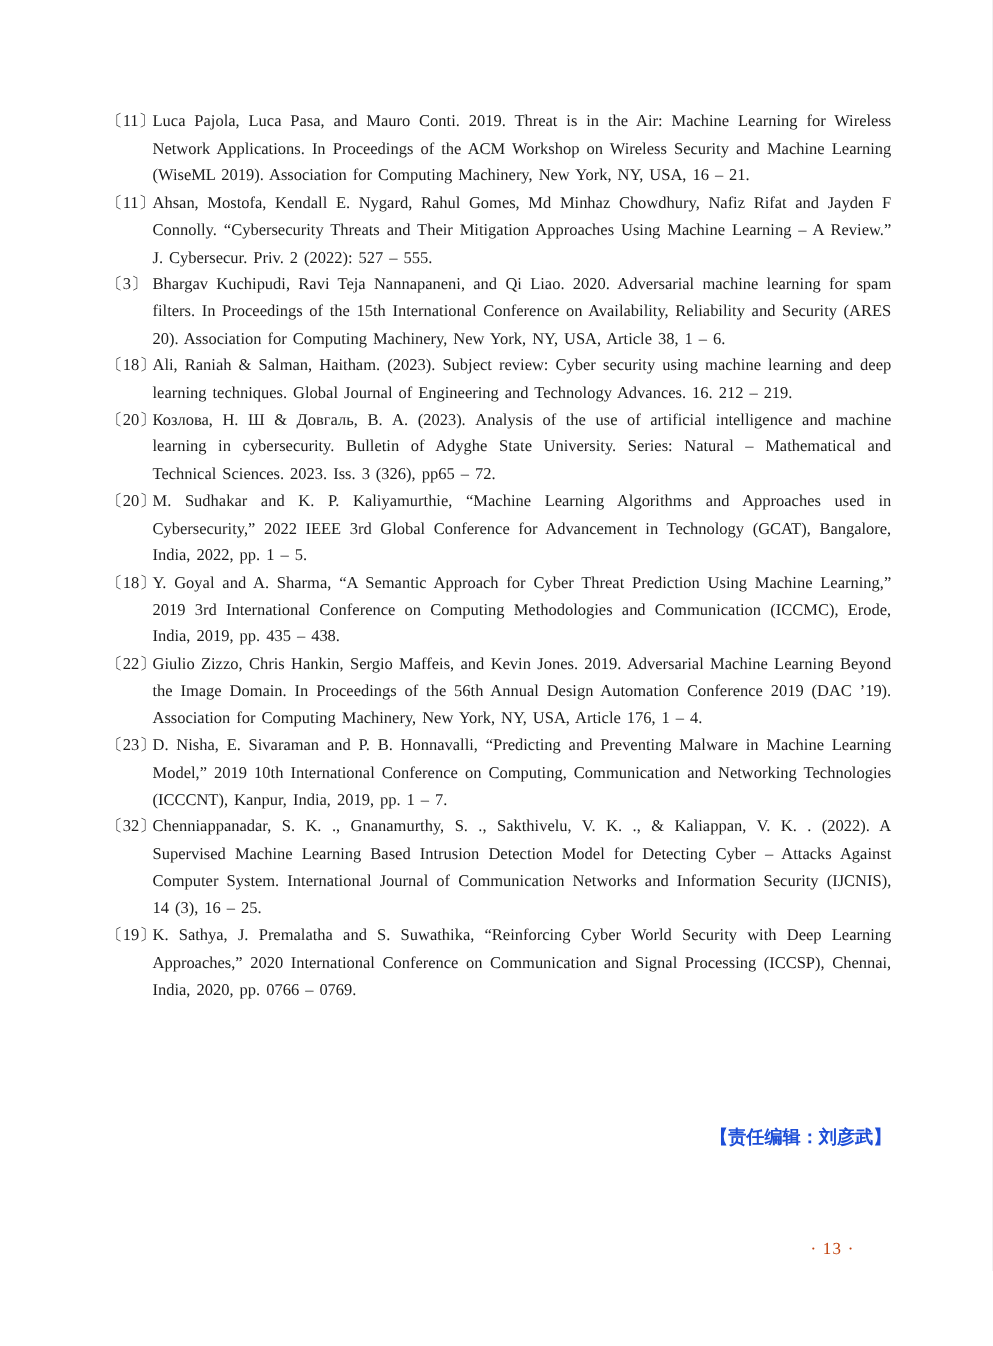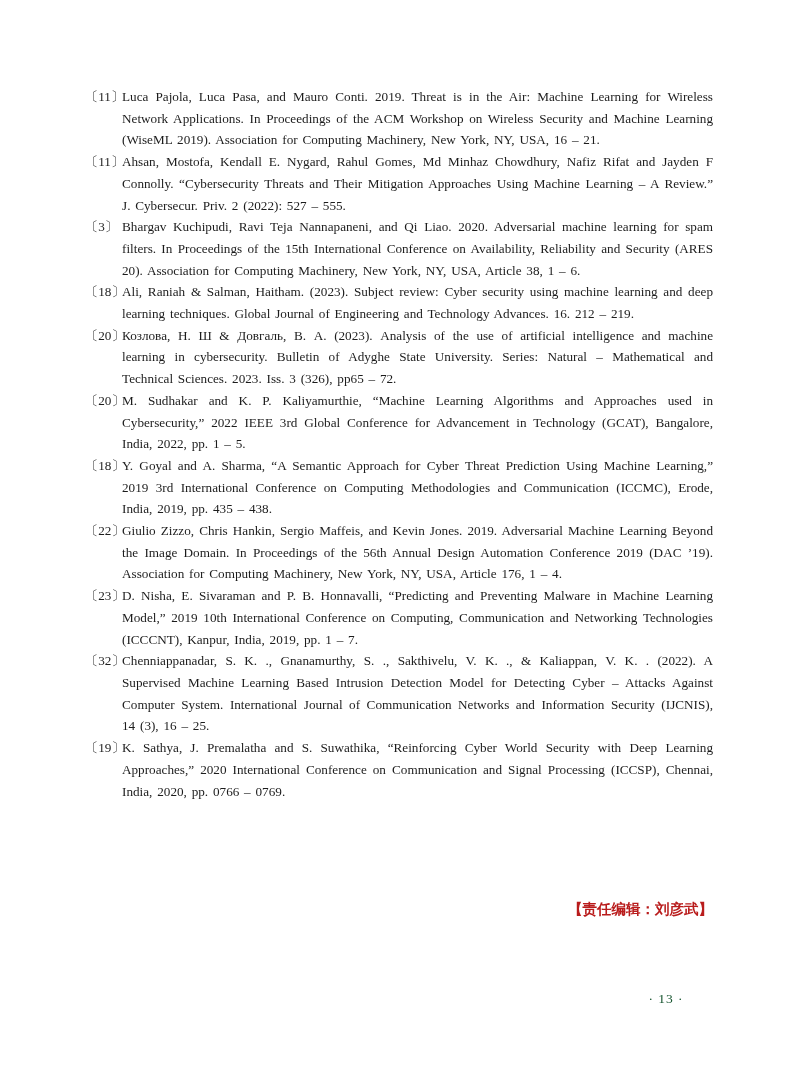--- a/index.html
+++ b/index.html
@@ -37,31 +37,31 @@
   }
   .editor-line {
     position: absolute;
     left: 85px;
     top: 900px;
     width: 628px;
     text-align: right;
     font-family: Liberation Serif, serif;
     font-weight: bold;
     font-size: 14.5px;
-    color: #b91c1c;
+    color: #1d4ed8;
   }
   .page-number {
     position: absolute;
     top: 991px;
     left: 616px;
     width: 100px;
     text-align: center;
     font-size: 13.5px;
     letter-spacing: 1px;
-    color: #14532d;
+    color: #c2410c;
   }
 </style>
 </head>
 <body>
 
 <div class="page">
 
   <ol class="references">
     <li class="ref">
       <span class="ref-label">〔11〕</span><span>Luca Pajola, Luca Pasa, and Mauro Conti. 2019. Threat is in the Air: Machine Learning for Wireless Network Applications. In Proceedings of the ACM Workshop on Wireless Security and Machine Learning (WiseML 2019). Association for Computing Machinery, New York, NY, USA, 16 – 21.</span>

